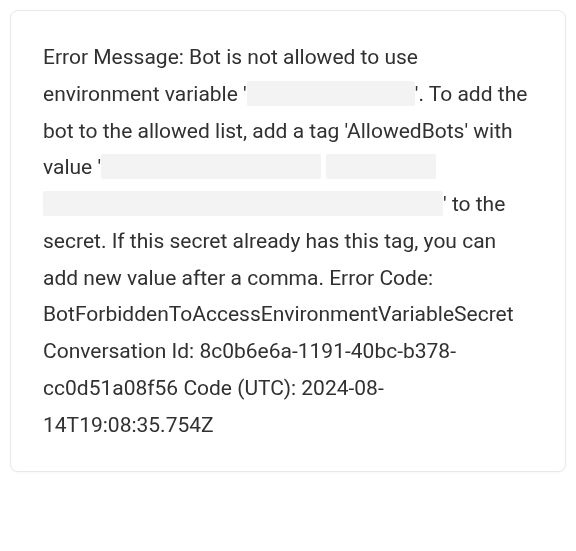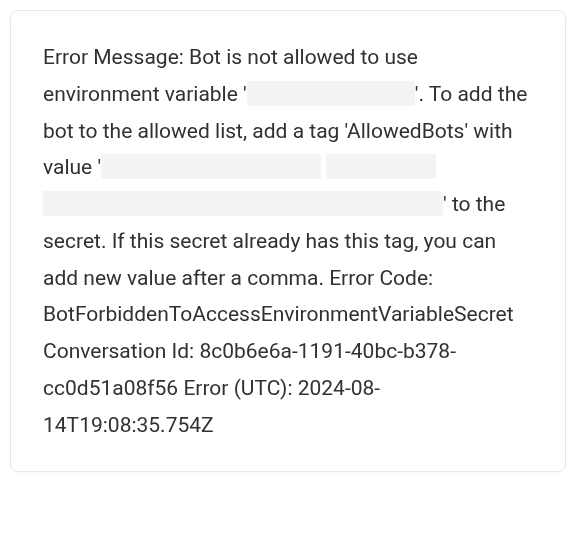--- a/index.html
+++ b/index.html
@@ -46,15 +46,15 @@
     .redacted.r2c {
       width: 400px;
     }
   </style>
 </head>
 <body>
 
 <div class="error-card">
   <div class="error-text">
     <span>Error Message: Bot is not allowed to use environment variable '</span><span class="redacted r1"></span><span>'. To add the bot to the allowed list, add a tag 'AllowedBots' with value '</span><span class="redacted r2a"></span>
-    <span class="redacted r2b"></span><br><span class="redacted r2c"></span><span>' to the secret. If this secret already has this tag, you can add new value after a comma. Error Code: BotForbiddenToAccessEnvironmentVariableSecret Conversation Id: </span><span>8c0b6e6a-1191-40bc-b378-cc0d51a08f56</span><span> Error (UTC): </span><span>2024-08-14T19:08:35.754Z</span>
+    <span class="redacted r2b"></span><br><span class="redacted r2c"></span><span>' to the secret. If this secret already has this tag, you can add new value after a comma. Error Code: BotForbiddenToAccessEnvironmentVariableSecret Conversation Id: </span><span>8c0b6e6a-1191-40bc-b378-cc0d51a08f56</span><span> Code (UTC): </span><span>2024-08-14T19:08:35.754Z</span>
   </div>
 </div>
 
 </body></html>

